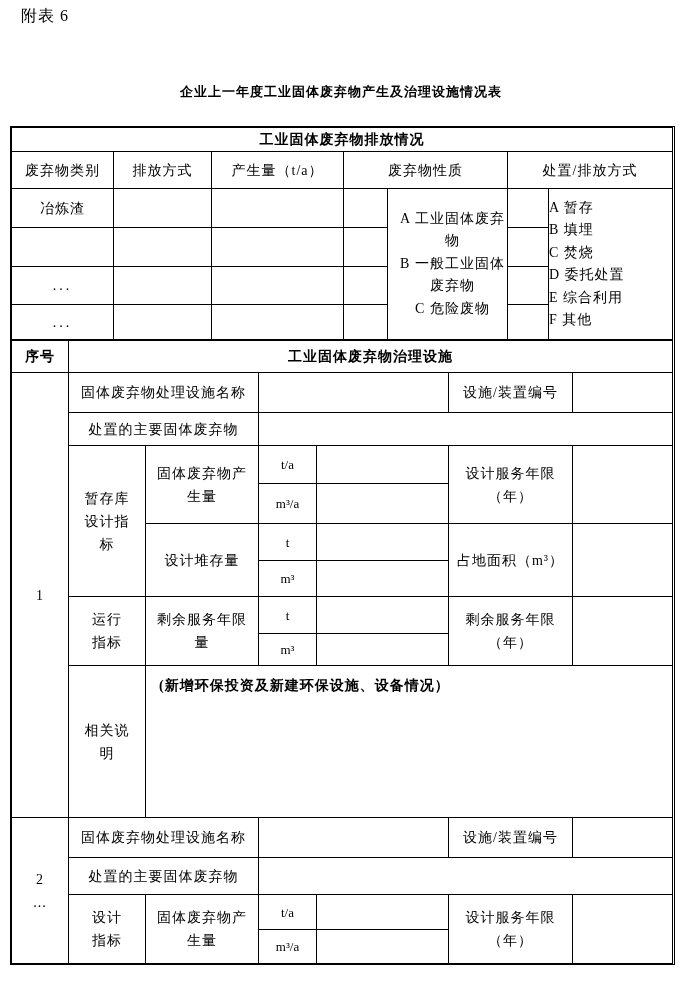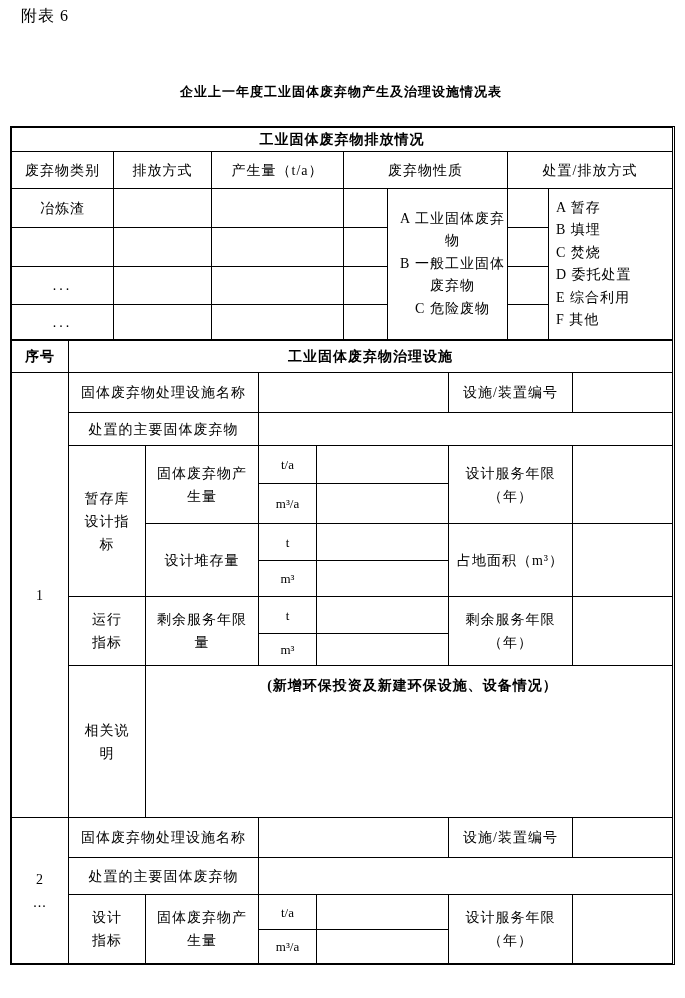--- a/index.html
+++ b/index.html
@@ -27,25 +27,25 @@
     border:1px solid #000;
     font-size:14px;line-height:23px;letter-spacing:1px;
     text-align:center;vertical-align:middle;
     padding:0;white-space:pre-line;overflow:hidden;
   }
   .bold{font-weight:bold;}
   .legend{
     text-align:left;letter-spacing:1px;line-height:22.5px;
   }
   .legend.nature{padding-left:10px;text-align:center;}
-  .legend.disposal{padding-left:7px;}
+  .legend.disposal{}
   .unit{font-size:13px;letter-spacing:0;margin-top:23px;}
   .dots{letter-spacing:3px;font-size:14px;}
   .notes-cell{
-    text-align:center;vertical-align:top;
+    text-align:left;vertical-align:top;
     padding:8px 6px 0 13px;font-weight:bold;
   }
 </style>
 </head>
 <body>
 
 <div class="doc-tag">附表 6</div>
 <div class="doc-title">企业上一年度工业固体废弃物产生及治理设施情况表</div>
 
 <div class="table-wrap">

